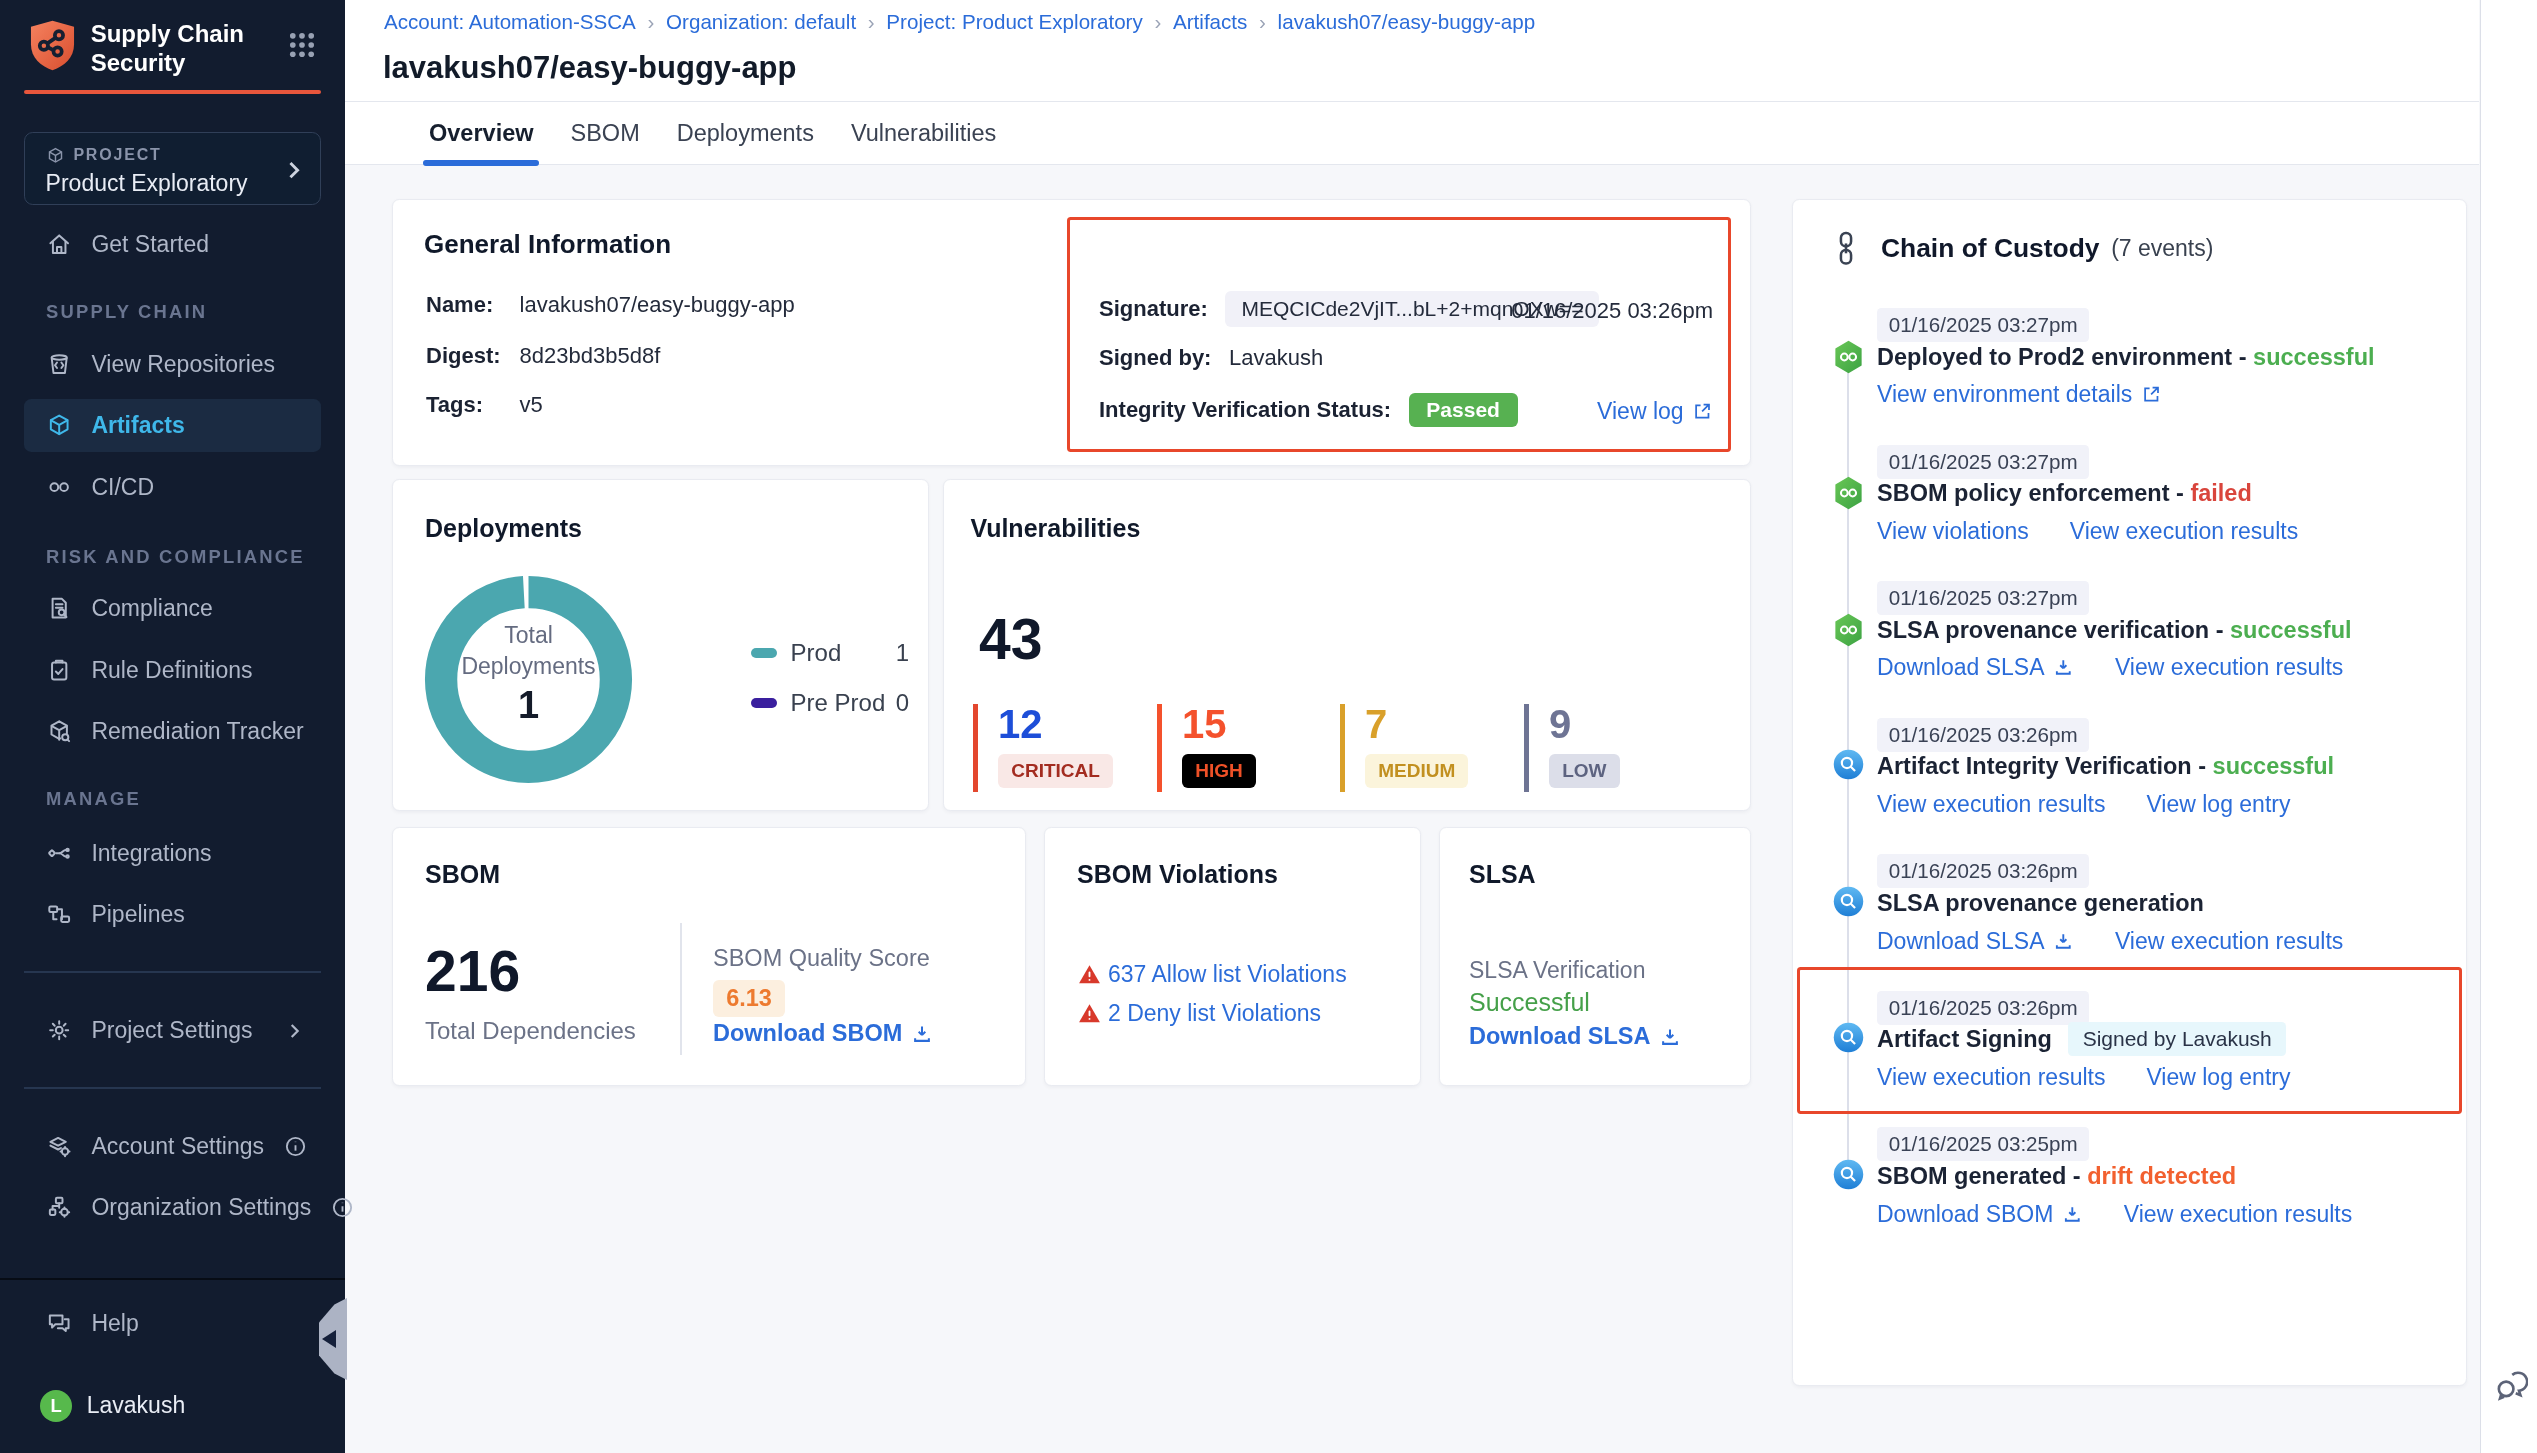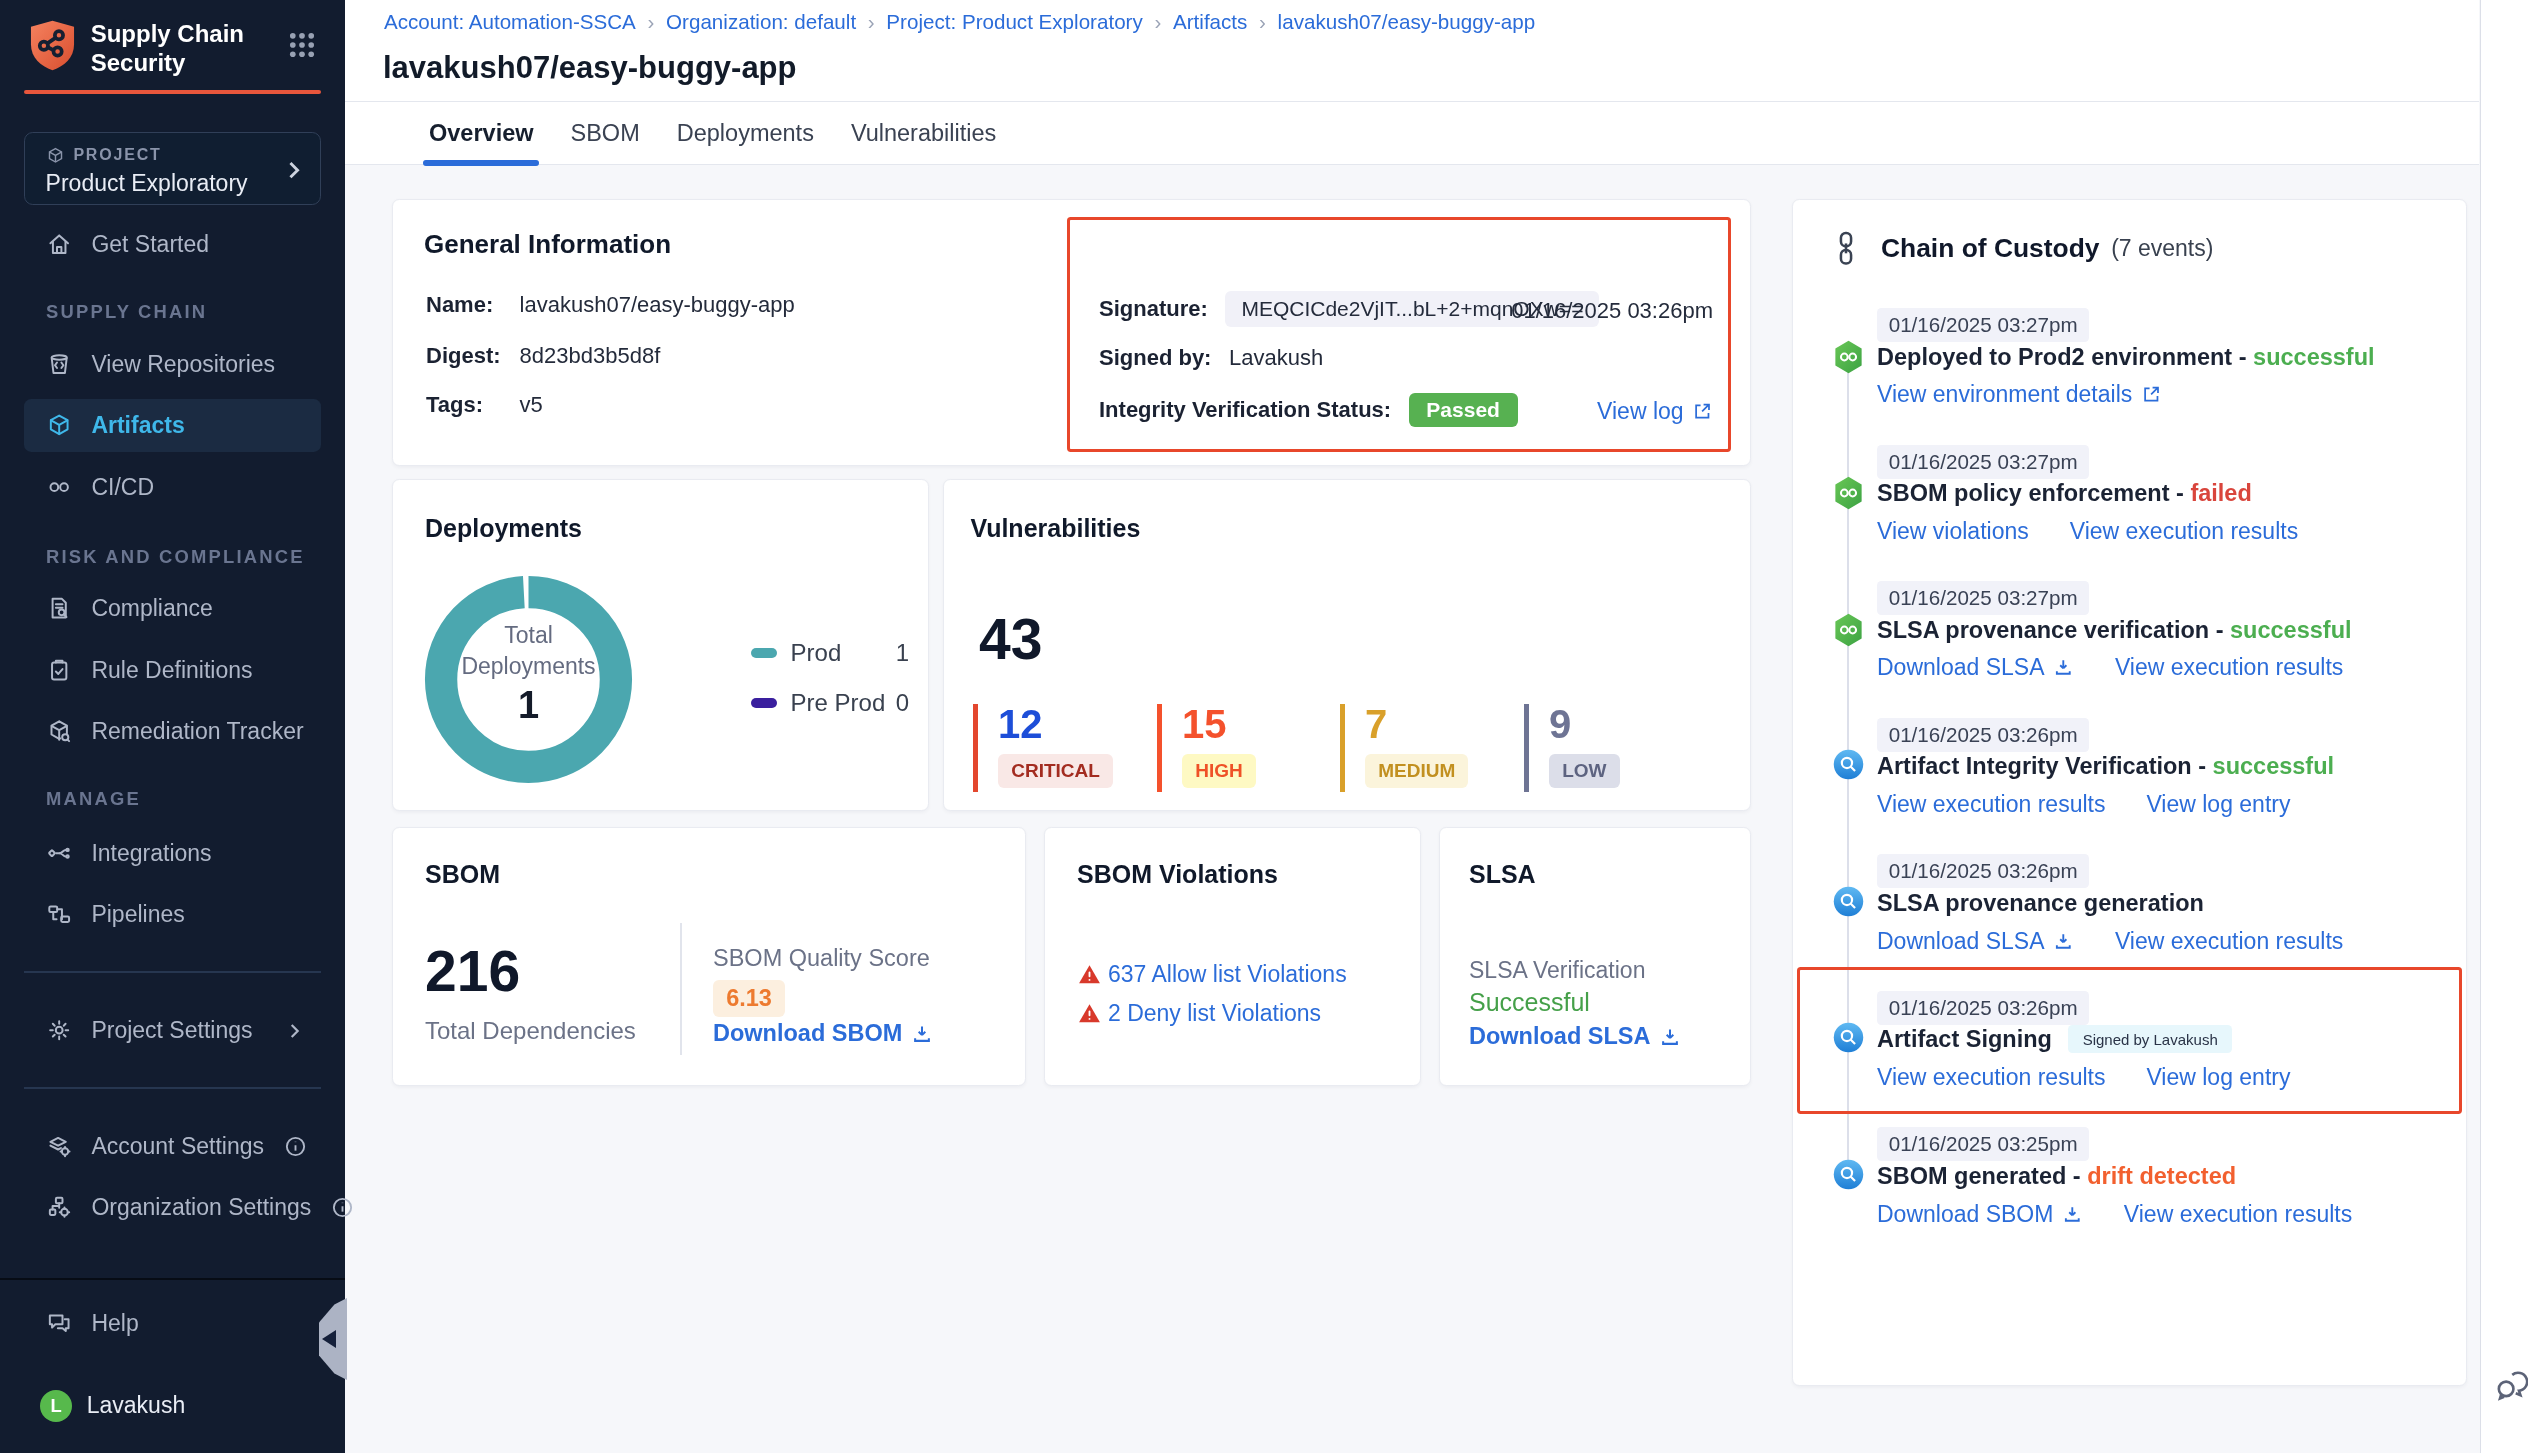--- a/index.html
+++ b/index.html
@@ -78,21 +78,21 @@
   .warn-row { position:absolute; display:flex; align-items:center; gap:6px; font-size:23px; }
 
   
   .coc-header { position:absolute; left:37px; top:31px; display:flex; align-items:center; }
   .coc-title { font-size:26.4px; font-weight:700; color:#10182A; margin-left:19px; }
   .coc-count { font-size:23px; font-weight:400; color:#39414F; margin-left:11.7px; }
   .timeline-line { position:absolute; left:54px; width:2.2px; background:#DCDFEA; }
   .evt-chip { position:absolute; left:84px; background:#F1F2F9; border-radius:4.4px; padding:5.1px 11.7px; font-size:20.6px; color:#3A4255; white-space:nowrap; }
   .evt-icon { position:absolute; left:40px; }
   .evt-title { position:absolute; left:84px; height:34px; display:flex; align-items:center; font-size:23.5px; font-weight:600; color:#1B2334; white-space:nowrap; }
-  .evt-badge { margin-left:16px; background:#E7F7FC; border-radius:4.4px; padding:5.1px 14.7px; font-size:15px; font-weight:400; color:#2A3347; }
+  .evt-badge { margin-left:16px; background:#E7F7FC; border-radius:4.4px; padding:5.1px 14.7px; font-size:21px; font-weight:400; color:#2A3347; }
   .evt-links { position:absolute; left:84px; display:flex; gap:41px; font-size:23px; }
 
   
   .right-rail { position:absolute; left:2480px; top:0; width:58px; height:1454px; background:#FFF; border-left:1.5px solid #DCDFE8; }
   .rail-chat { position:absolute; left:11.7px; top:1367px; cursor:pointer; }
 </style>
 </head>
 <body>
 
 <aside class="sidebar">
@@ -411,21 +411,21 @@
             <span class="legend-val">0</span>
           </div>
         </div>
     </div>
 
     <div class="card" style="left:598px; top:314px; width:808px; height:332px;">
       <div class="card-title" style="left:26.4px; top:34px;">Vulnerabilities</div>
       <div class="vuln-total">43</div>
       <div id="vuln-stats">
           <div class="vuln-stat" style="left: 29px; border-left-color: rgb(227, 71, 46);"><div class="vuln-count" style="color:#1d4ed8">12</div><span class="vuln-badge" style="background:#F9E8E6;color:#A32C20">CRITICAL</span></div>
-          <div class="vuln-stat" style="left: 213px; border-left-color: rgb(244, 81, 44);"><div class="vuln-count" style="color:#F4512C">15</div><span class="vuln-badge" style="background:#fef9c3;color:#EF5127">HIGH</span></div>
+          <div class="vuln-stat" style="left: 213px; border-left-color: rgb(244, 81, 44);"><div class="vuln-count" style="color:#F4512C">15</div><span class="vuln-badge" style="background:#000000;color:#EF5127">HIGH</span></div>
           <div class="vuln-stat" style="left: 396px; border-left-color: rgb(217, 160, 42);"><div class="vuln-count" style="color:#D9A02A">7</div><span class="vuln-badge" style="background:#FBF4DB;color:#C29020">MEDIUM</span></div>
           <div class="vuln-stat" style="left: 580px; border-left-color: rgb(110, 116, 148);"><div class="vuln-count" style="color:#6E7494">9</div><span class="vuln-badge" style="background:#DCDEE9;color:#5D6380">LOW</span></div>
         </div>
     </div>
 
     <div class="card" style="left:47px; top:662px; width:634px; height:259px;">
       <div class="card-title" style="left:32px; top:32px;">SBOM</div>
       <div class="big-num" style="left:32px; top:110px;">216</div>
       <div class="muted" style="position:absolute; left:32px; top:189px; font-size:24px;">Total Dependencies</div>
       <div class="v-divider" style="left:287px; top:95px; height:132px;"></div>

